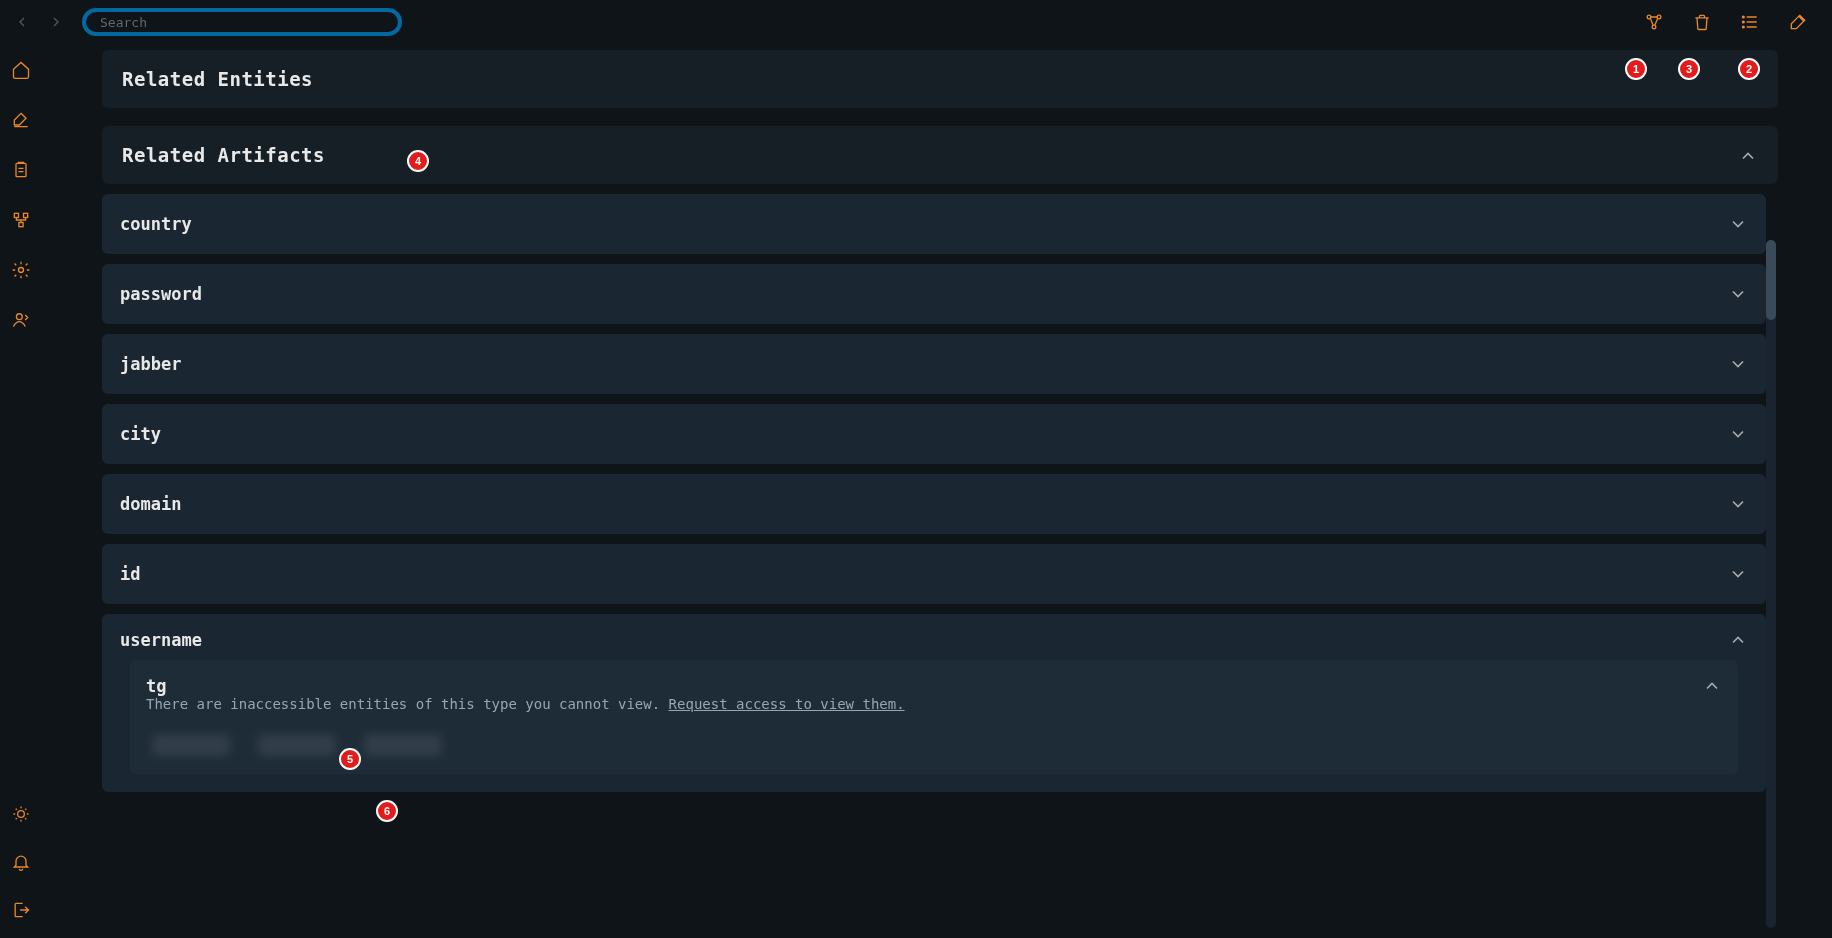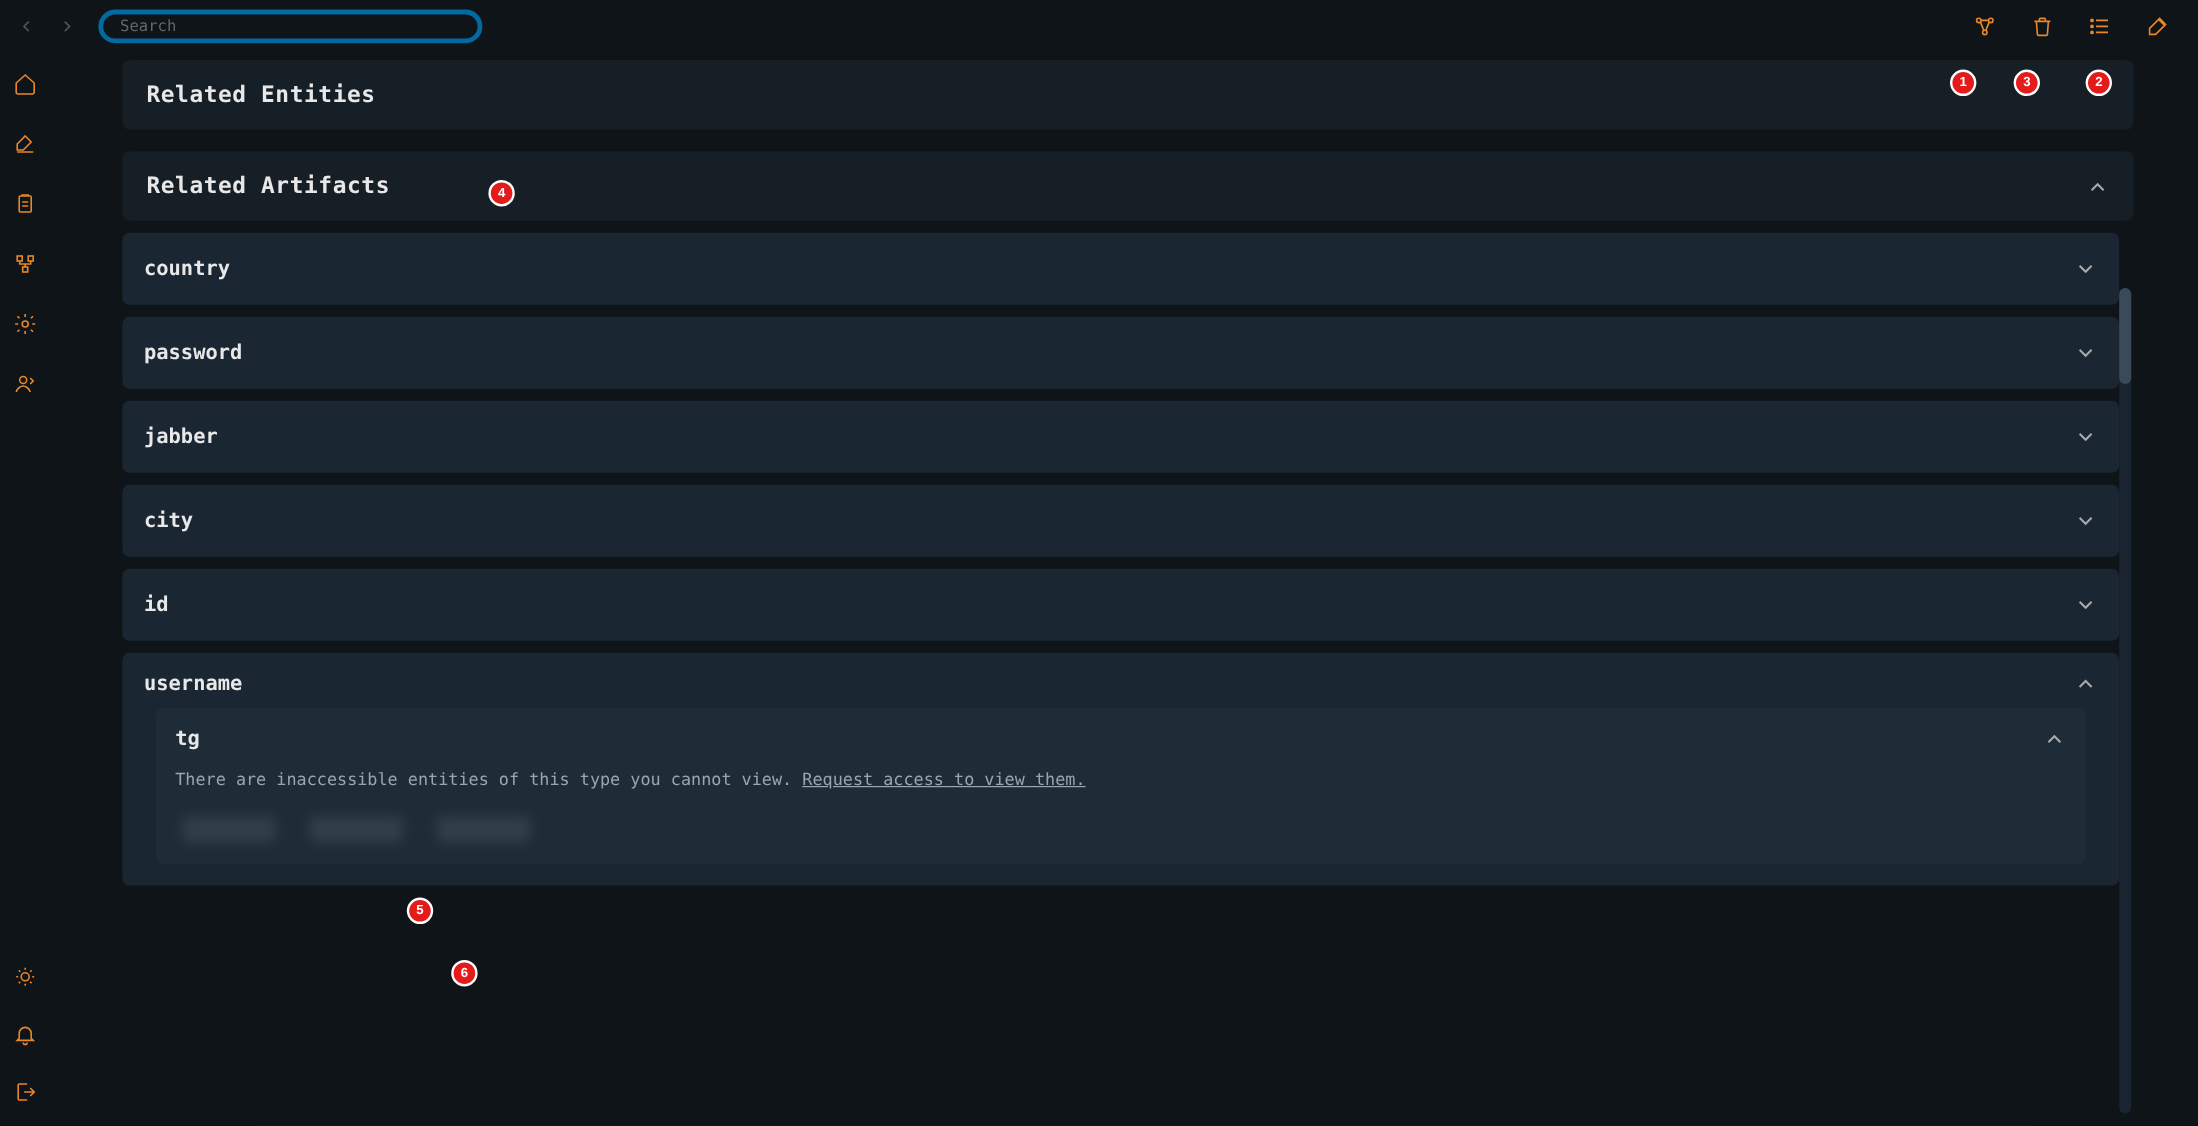--- a/index.html
+++ b/index.html
@@ -113,21 +113,20 @@
 
   .expanded-sub {
     background: #1e2c38;
     border-radius: 6px;
     margin: 10px 10px 0 10px;
     padding: 16px 16px 18px 16px;
   }
   .expanded-sub-head {display:flex; justify-content:space-between; align-items:center;gap:23px;}
   .sub-label { font-size:17px; font-weight:bold; color:#e8e8e8;}
   .inaccessible-text {
-    margin-top: 16px;
     font-size: 14px;
     color: #9aa5ad;
   }
   .inaccessible-text a { color:#9aa5ad; text-decoration: underline; cursor:pointer;}
   .blurred-row {
     margin-top: 22px;
     display:flex; gap: 28px;
     padding-left: 6px;
   }
   .blurred-item {
@@ -317,20 +316,28 @@
       <div class="artifact-row">
         <div class="artifact-label">jabber</div>
         <div class="chevron">
             <svg viewBox="0 0 24 24" fill="none" stroke="currentColor" stroke-width="2">
               <path d="M6 9l6 6 6-6"></path>
             </svg>
           </div>
       </div>
       <div class="artifact-row">
         <div class="artifact-label">city</div>
+        <div class="chevron">
+            <svg viewBox="0 0 24 24" fill="none" stroke="currentColor" stroke-width="2">
+              <path d="M6 9l6 6 6-6"></path>
+            </svg>
+          </div>
+      </div>
+      <div class="artifact-row">
+        <div class="artifact-label">domain</div>
         <div class="chevron">
             <svg viewBox="0 0 24 24" fill="none" stroke="currentColor" stroke-width="2">
               <path d="M6 9l6 6 6-6"></path>
             </svg>
           </div>
       </div>
       <div class="artifact-row">
         <div class="artifact-label">id</div>
         <div class="chevron">
             <svg viewBox="0 0 24 24" fill="none" stroke="currentColor" stroke-width="2">

